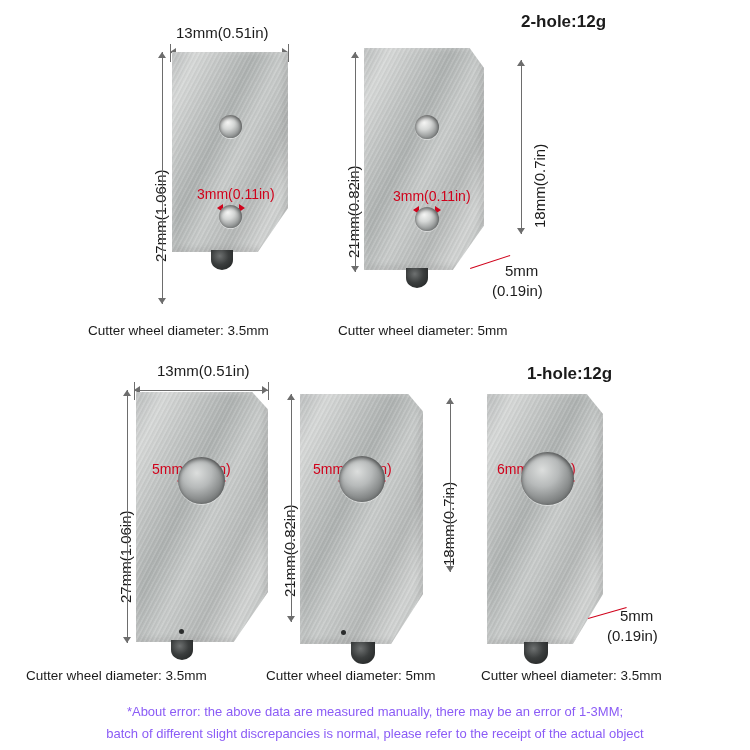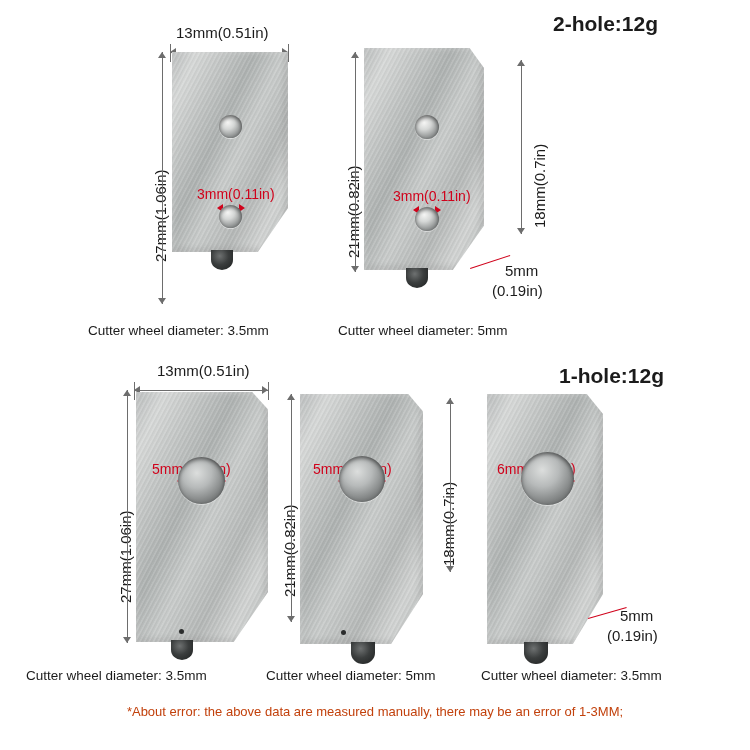--- a/index.html
+++ b/index.html
@@ -21,38 +21,37 @@
   }
   
   .lbl {
     position: absolute;
     font-size: 15px;
     color: #1b1b1b;
     white-space: nowrap;
     line-height: 1.15;
   }
   .lbl.big {
-    font-size: 21px;
-    margin-left: 32px;
+    font-size: 17px;
   }
   .lbl.red {
     color: #d0021b;
     font-size: 14px;
   }
   .lbl.vert {
     transform-origin: 0 0;
     transform: rotate(-90deg);
   }
   .lbl.small {
     font-size: 13.5px;
   }
   .note {
     position: absolute;
     font-size: 13px;
-    color: #c2410c;
+    color: #8b5cf6;
     text-align: center;
     width: 100%;
     left: 0;
   }
 
   
   .plate {
     position: absolute;
     background:
       linear-gradient(115deg,
@@ -260,14 +259,15 @@
   <div class="arrow left rleft" style="left:521px; top:477px;"></div>
   <div class="arrow right rright" style="left:569px; top:477px;"></div>
 
   <div class="leader" style="left:588px; top:618px; width:40px; transform: rotate(-16deg);"></div>
   <div class="lbl" style="left:620px; top:607px;">5mm</div>
   <div class="lbl" style="left:607px; top:627px;">(0.19in)</div>
 
   <div class="lbl small" style="left:481px; top:668px;">Cutter wheel diameter: 3.5mm</div>
 
   <div class="note" style="top:704px;">*About error: the above data are measured manually, there may be an error of 1-3MM;</div>
+  <div class="note" style="top:726px;">batch of different slight discrepancies is normal, please refer to the receipt of the actual object</div>
 
 </div>
 
 </body></html>

